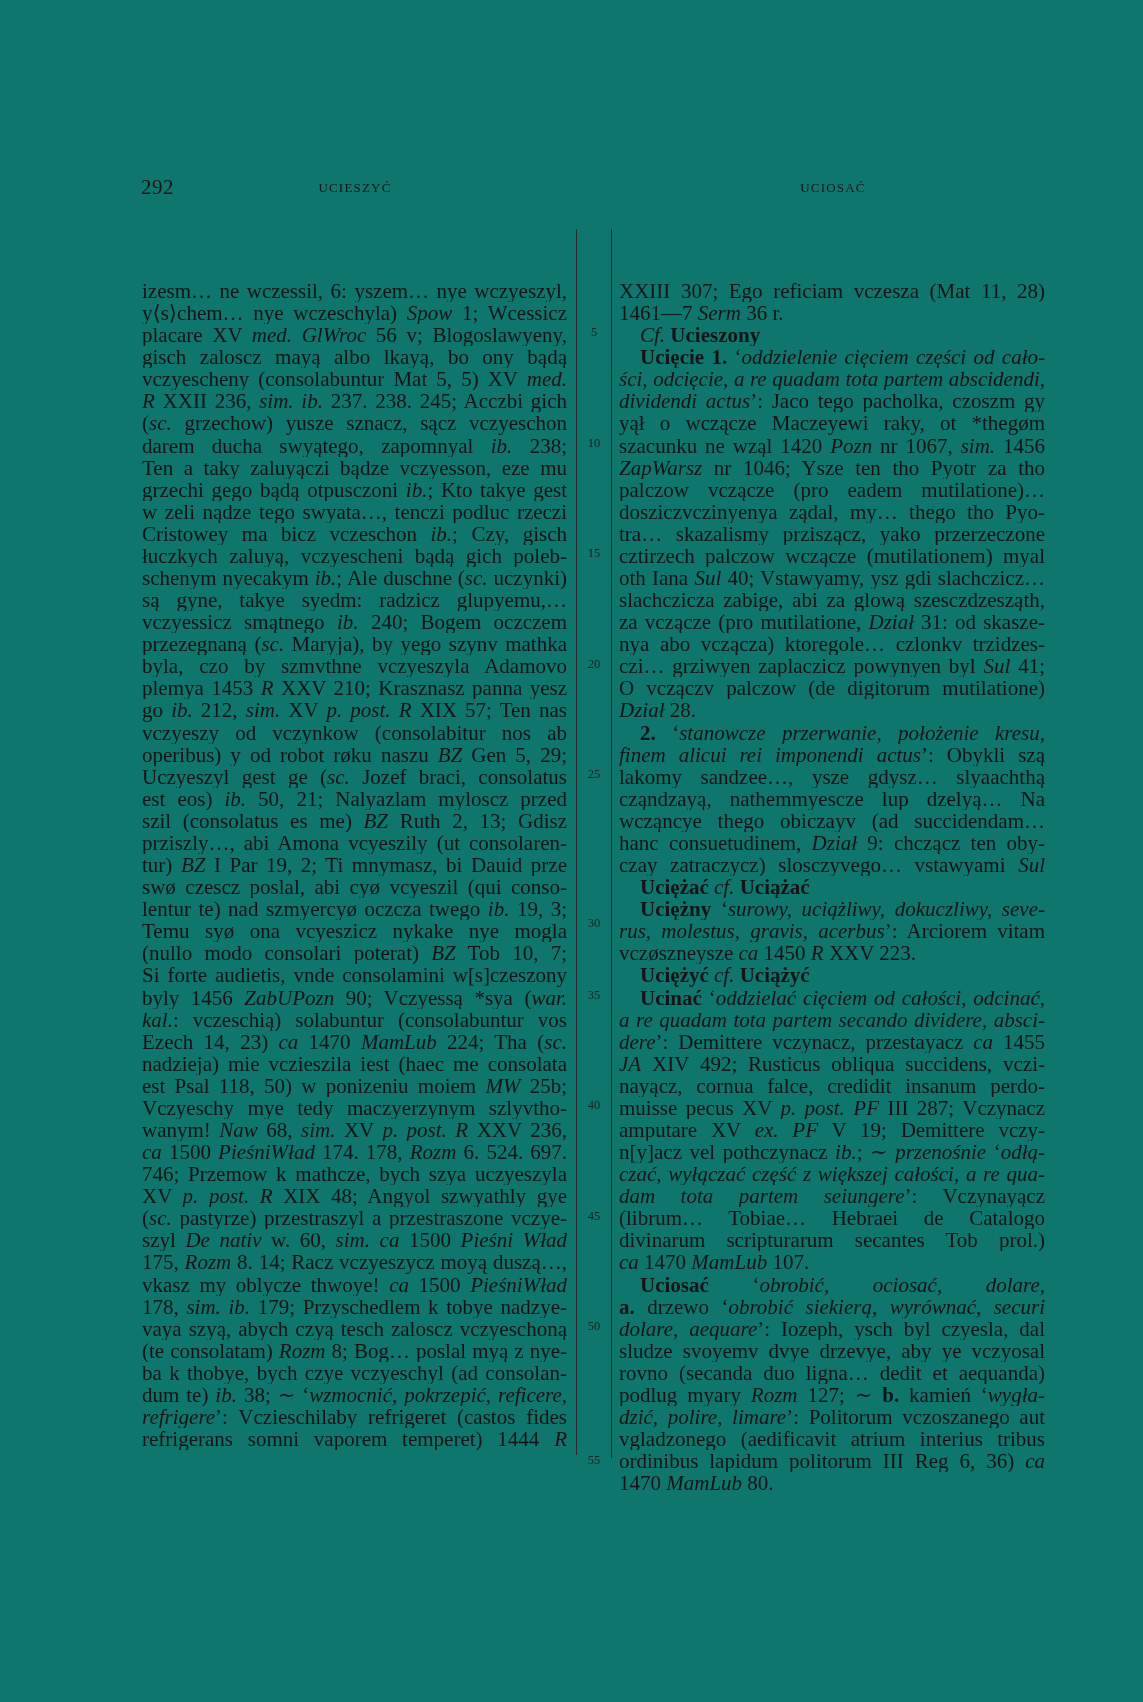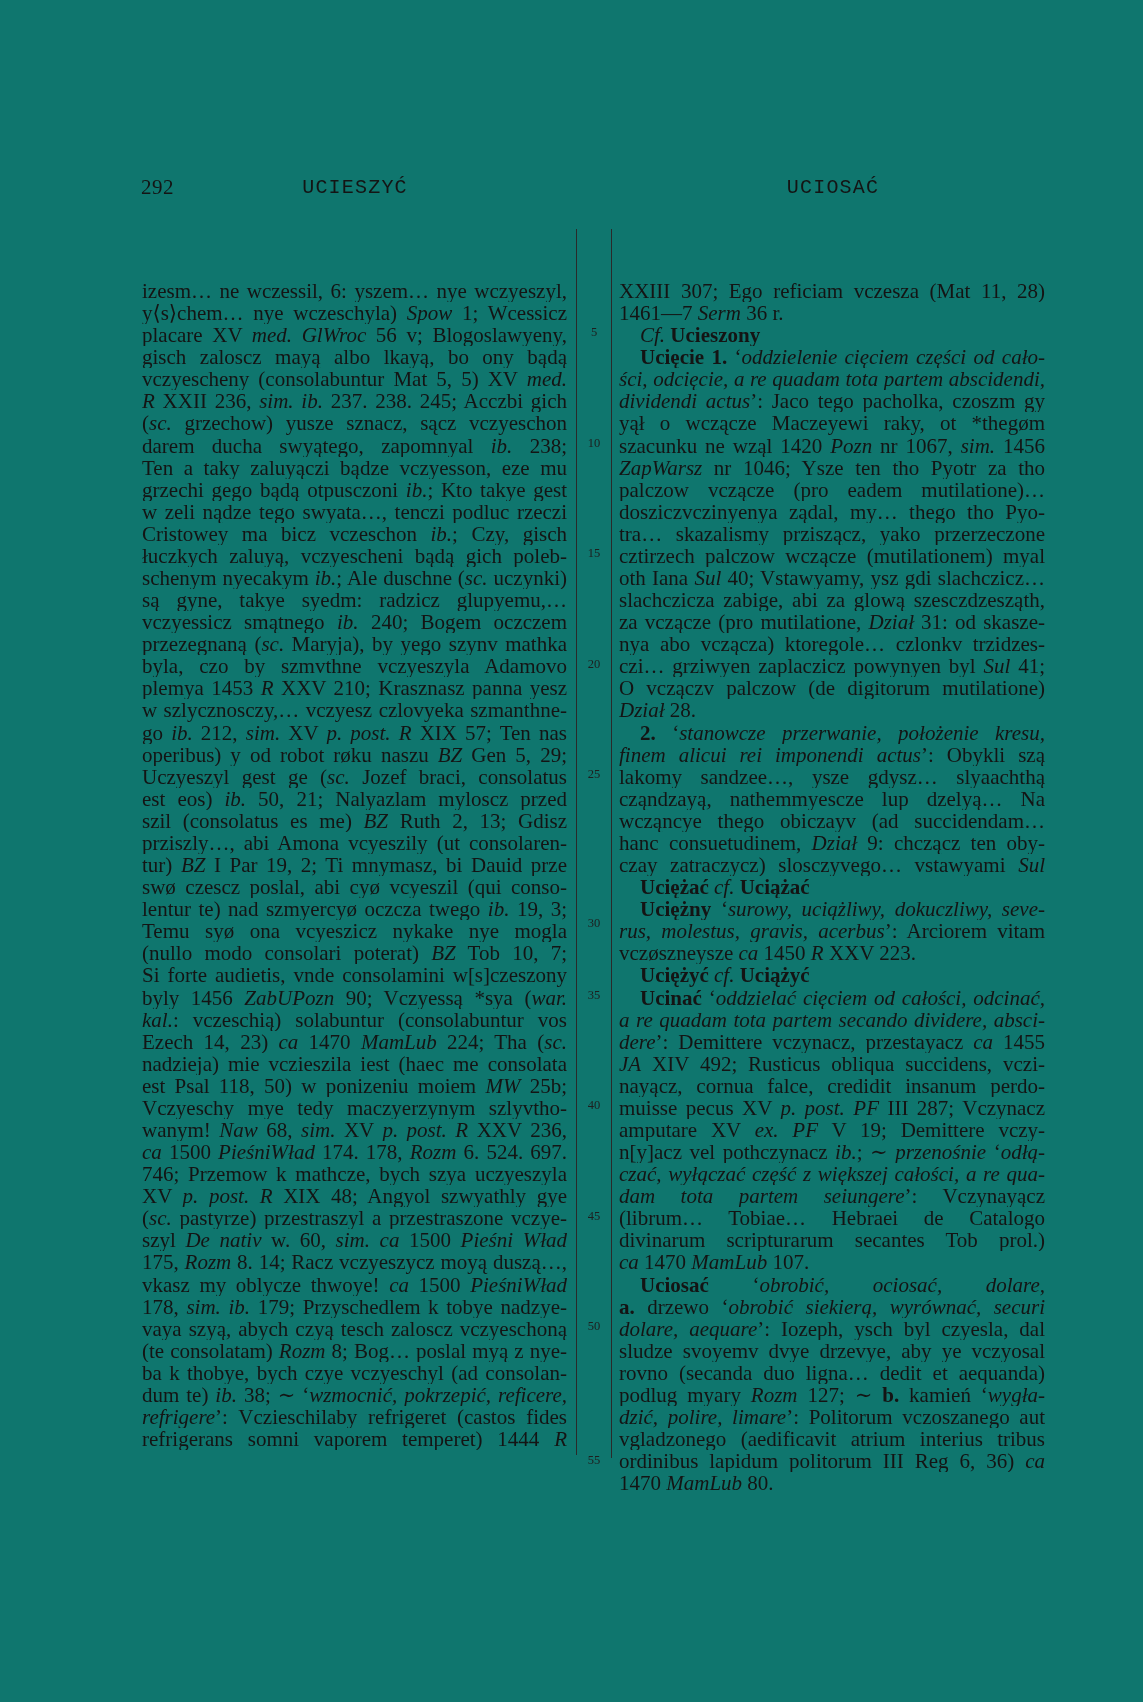--- a/index.html
+++ b/index.html
@@ -11,21 +11,21 @@
     color: #141414;
     font-family: "Liberation Serif", "DejaVu Serif", serif;
     overflow: hidden;
   }
   .page-number {
     position: absolute; left: 141px; top: 174px;
     font-size: 21px; line-height: 26px; letter-spacing: 0.5px;
   }
   .running-head {
     position: absolute; top: 177px; width: 140px; text-align: center;
-    font-size: 20px; line-height: 22px; letter-spacing: 1.2px; font-family: Liberation Mono, monospace;
+    font-size: 13px; line-height: 22px; letter-spacing: 1.2px;
   }
   .running-head.left { left: 285px; }
   .running-head.right { left: 763px; }
   .column {
     position: absolute; top: 247px;
     font-size: 21px; line-height: 22.08px; margin-top: 33px;
   }
   .column.left { left: 142px; width: 425px; }
   .column.right { left: 619px; width: 426px; }
   .line {
@@ -89,22 +89,22 @@
       <div class="line"><span class="s-n">grzechi gego bądą otpusczoni </span><span class="s-i">ib.</span><span class="s-n">; Kto takye gest</span></div>
       <div class="line"><span class="s-n">w zeli nądze tego swyata…, tenczi podluc rzeczi</span></div>
       <div class="line"><span class="s-n">Cristowey ma bicz vczeschon </span><span class="s-i">ib.</span><span class="s-n">; Czy, gisch</span></div>
       <div class="line"><span class="s-n">łuczkych zaluyą, vczyescheni bądą gich poleb-</span></div>
       <div class="line"><span class="s-n">schenym nyecakym </span><span class="s-i">ib.</span><span class="s-n">; Ale duschne (</span><span class="s-i">sc.</span><span class="s-n"> uczynki)</span></div>
       <div class="line"><span class="s-n">są gyne, takye syedm: radzicz glupyemu,…</span></div>
       <div class="line"><span class="s-n">vczyessicz smątnego </span><span class="s-i">ib.</span><span class="s-n"> 240; Bogem oczczem</span></div>
       <div class="line"><span class="s-n">przezegnaną (</span><span class="s-i">sc.</span><span class="s-n"> Maryja), by yego szynv mathka</span></div>
       <div class="line"><span class="s-n">byla, czo by szmvthne vczyeszyla Adamovo</span></div>
       <div class="line"><span class="s-n">plemya 1453 </span><span class="s-i">R</span><span class="s-n"> XXV 210; Krasznasz panna yesz</span></div>
-      <div class="line"><span class="s-n">w szlycznosczy,… vczyesz czlovyeka szmanthne-</span></div>
       <div class="line"><span class="s-n">go </span><span class="s-i">ib.</span><span class="s-n"> 212, </span><span class="s-i">sim.</span><span class="s-n"> XV </span><span class="s-i">p. post. R</span><span class="s-n"> XIX 57; Ten nas</span></div>
+      <div class="line"><span class="s-n">vczyeszy od vczynkow (consolabitur nos ab</span></div>
       <div class="line"><span class="s-n">operibus) y od robot røku naszu </span><span class="s-i">BZ</span><span class="s-n"> Gen 5, 29;</span></div>
       <div class="line"><span class="s-n">Uczyeszyl gest ge (</span><span class="s-i">sc.</span><span class="s-n"> Jozef braci, consolatus</span></div>
       <div class="line"><span class="s-n">est eos) </span><span class="s-i">ib.</span><span class="s-n"> 50, 21; Nalyazlam myloscz przed</span></div>
       <div class="line"><span class="s-n">szil (consolatus es me) </span><span class="s-i">BZ</span><span class="s-n"> Ruth 2, 13; Gdisz</span></div>
       <div class="line"><span class="s-n">prziszly…, abi Amona vcyeszily (ut consolaren-</span></div>
       <div class="line"><span class="s-n">tur) </span><span class="s-i">BZ</span><span class="s-n"> I Par 19, 2; Ti mnymasz, bi Dauid prze</span></div>
       <div class="line"><span class="s-n">swø czescz poslal, abi cyø vcyeszil (qui conso-</span></div>
       <div class="line"><span class="s-n">lentur te) nad szmyercyø oczcza twego </span><span class="s-i">ib.</span><span class="s-n"> 19, 3;</span></div>
       <div class="line"><span class="s-n">Temu syø ona vcyeszicz nykake nye mogla</span></div>
       <div class="line"><span class="s-n">(nullo modo consolari poterat) </span><span class="s-i">BZ</span><span class="s-n"> Tob 10, 7;</span></div>

